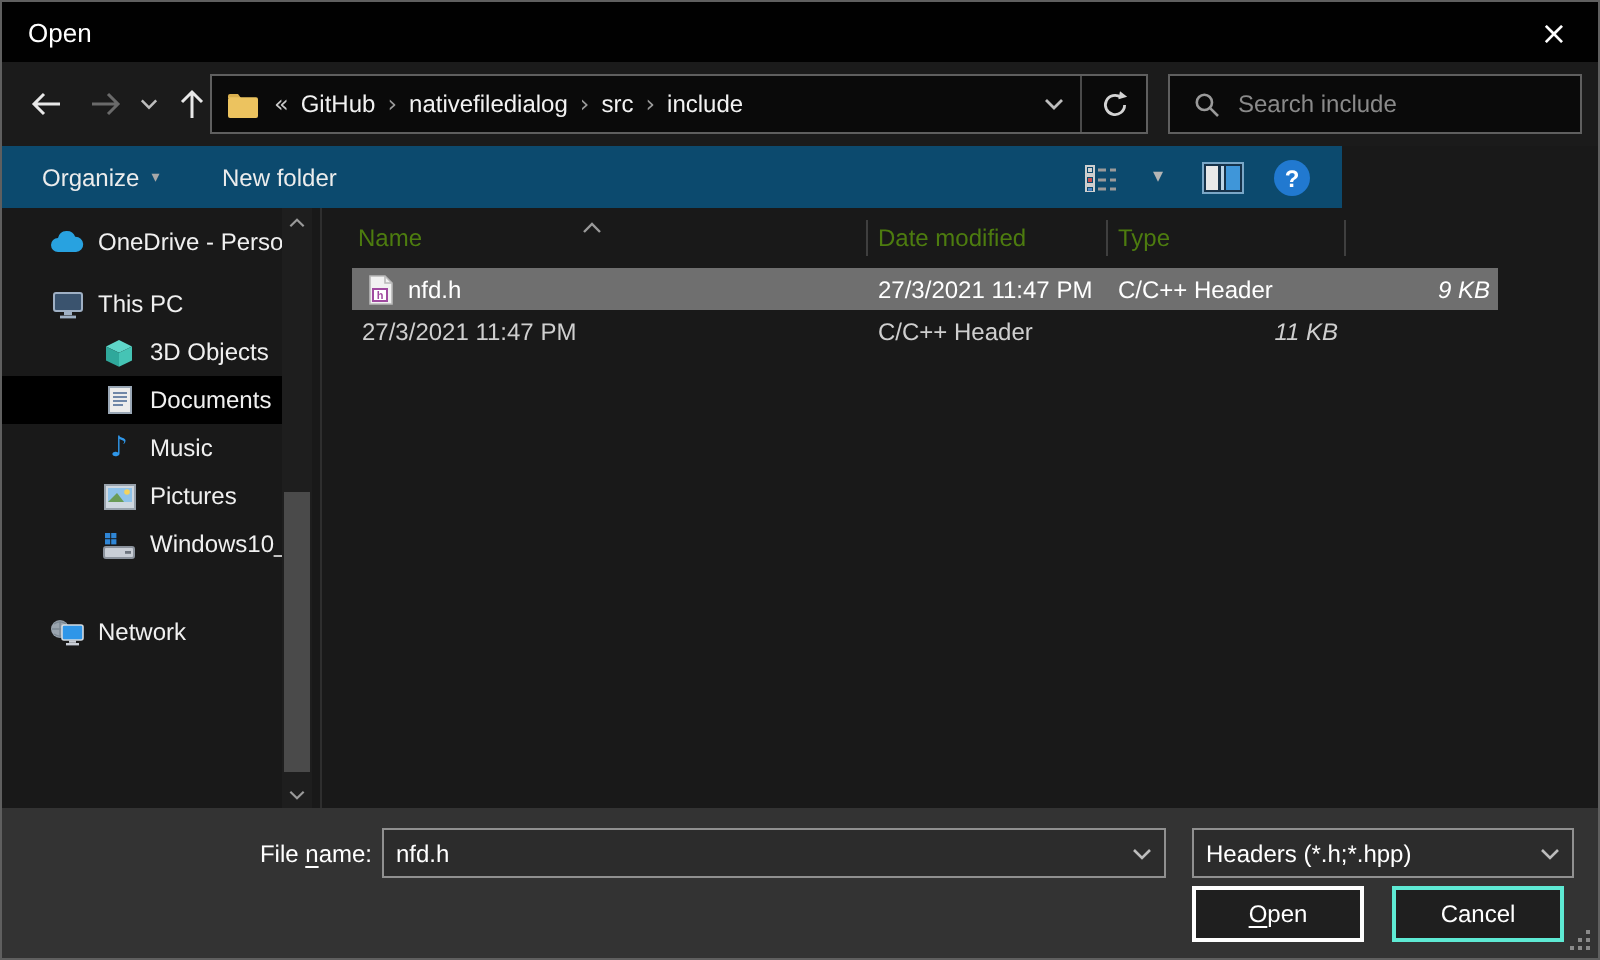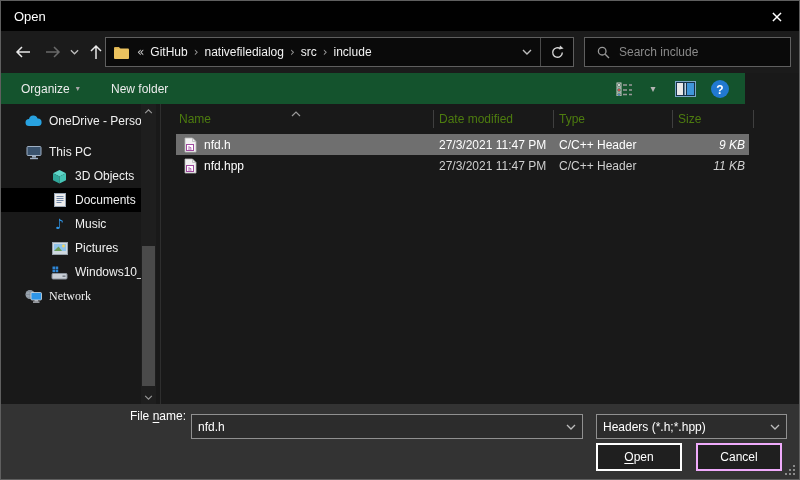--- a/index.html
+++ b/index.html
@@ -27,35 +27,35 @@
   .addr-spacer { flex:1; }
   .addr-drop { width:26px; height:28px; display:flex; align-items:center; justify-content:center; }
   .addr-div { width:1px; height:28px; background:#4a4a4a; }
   .addr-refresh { width:32px; height:28px; display:flex; align-items:center; justify-content:center; }
   .searchbar { position:absolute; left:583px; top:6px; width:207px; height:30px; background:#0a0a0a; border:1px solid #5f5f5f; display:flex; align-items:center; }
   .search-ic { margin:0 9px 0 12px; display:flex; }
   .searchbar input { flex:1; height:26px; background:transparent; border:none; outline:none; color:#e8e8e8; font-family:inherit; font-size:12px; }
   .searchbar input::placeholder { color:#8a8a8a; }
 
   
-  .toolbar { position:absolute; left:0; top:72px; width:744px; height:31px; background:#14532d; }
+  .toolbar { position:absolute; left:0; top:72px; width:670px; height:31px; background:#0c4a6e; }
   .tool-organize { position:absolute; left:20px; top:0; height:31px; display:flex; align-items:center; gap:6px; color:#ececec; }
   .tri { color:#a8a8a8; font-size:8px; font-family:"DejaVu Sans",sans-serif; }
   .tool-newfolder { position:absolute; left:110px; top:0; height:31px; display:flex; align-items:center; color:#ececec; }
   .tool-right { position:absolute; right:10px; top:0; height:31px; display:flex; align-items:center; }
   .tbtn { height:31px; display:flex; align-items:center; justify-content:center; }
 
   
   .main { position:absolute; left:0; top:103px; width:798px; height:300px; background:#191919; }
   .sidebar { position:absolute; left:0; top:0; width:140px; height:300px; padding-top:5px; overflow:hidden; }
   .side-item { height:24px; display:flex; align-items:center; white-space:nowrap; overflow:hidden; }
   .side-item.lvl0 { padding-left:24px; }
   .side-item.lvl1 { padding-left:50px; }
   .side-item.grp { margin-top:7px; }
-  .side-item.grp2 { margin-top:0;font-family:Liberation Serif, serif; }
+  .side-item.grp2 { margin-top:20px; }
   .side-item.selected { background:#000000; }
   .sicon { width:17px; display:flex; justify-content:center; margin-right:7px; flex:0 0 17px; }
   .slabel { color:#f0f0f0; }
   .note { color:#2f96e8; font-size:14px; font-family:"DejaVu Sans",sans-serif; }
   .side-scroll { position:absolute; left:140px; top:0; width:15px; height:300px; background:#1e1e1e; }
   .ss-up, .ss-down { position:absolute; left:0; width:15px; height:14px; display:flex; align-items:center; justify-content:center; }
   .ss-up { top:0; } .ss-down { bottom:0; }
   .ss-thumb { position:absolute; left:1px; top:142px; width:13px; height:140px; background:#4a4a4a; }
   .side-div { position:absolute; left:159px; top:0; width:1px; height:300px; background:#2e2e2e; }
 
@@ -71,31 +71,31 @@
   .cell { overflow:hidden; white-space:nowrap; }
   .cell.namec { display:flex; align-items:center; }
   .cell.namec svg { margin:0 7px 0 8px; flex:0 0 auto; }
   .fname { color:#fff; }
   .sub { color:#cfcfcf; padding-left:5px; }
   .frow.selected .sub { color:#fff; }
   .sizec { text-align:right; padding-right:4px;font-style:italic; }
 
   
   .footer { position:absolute; left:0; top:403px; width:798px; height:75px; background:#333333; }
-  .fn-label { position:absolute; left:0; top:5px; width:185px; text-align:right; color:#fff;padding-left:32px; }
+  .fn-label { position:absolute; left:0; top:16px; width:185px; text-align:right; color:#fff;padding-left:32px; }
   .u { text-decoration:underline; text-underline-offset:2px; }
   .combo { position:absolute; height:25px; background:#2c2c2c; border:1px solid #909090; display:flex; align-items:center; }
   .combo-filename { left:190px; top:10px; width:392px; }
   .combo-filename input { flex:1; height:100%; background:transparent; border:none; outline:none; color:#fff; font-family:inherit; font-size:12px; padding-left:6px; }
   .combo-filetype { left:595px; top:10px; width:191px; color:#fff; }
   .combo-filetype .ftext { flex:1; padding-left:6px; }
   .combo .chev { width:22px; display:flex; justify-content:center; }
   .btn { position:absolute; top:39px; width:86px; height:28px; background:#1f1f1f; color:#fff; display:flex; align-items:center; justify-content:center; }
   .btn-open { left:595px; border:2px solid #ffffff; }
-  .btn-cancel { left:695px; border:2px solid #f0abfc; }
+  .btn-cancel { left:695px; border:2px solid #5eead4; }
   .grip { position:absolute; right:4px; bottom:4px; width:11px; height:11px; }
   .grip i { position:absolute; width:2px; height:2px; background:#8a8a8a; }
   .g1{right:0;bottom:0} .g2{right:4px;bottom:0} .g3{right:8px;bottom:0} .g4{right:0;bottom:4px} .g5{right:4px;bottom:4px} .g6{right:0;bottom:8px}
 </style>
 </head>
 <body>
 
 <div class="window">
 
   <div class="titlebar">
@@ -308,47 +308,37 @@
     <div class="listpane">
       <span class="sortmark">
         <svg width="10" height="6" viewBox="0 0 10 6">
             <path d="M1 5 L5 1 L9 5" fill="none" stroke="#9a9a9a" stroke-width="1.2"></path>
           </svg>
       </span>
       <div class="lheader">
         <span class="hcell first">Name</span>
         <span class="hcell">Date modified</span>
         <span class="hcell">Type</span>
-        <span class="hcell">Size</span>
       </div>
       <div class="frows">
         <div class="frow selected">
           <span class="cell namec">
             <svg width="13" height="16" viewBox="0 0 13 16">
                 <path d="M1 1 h7.5 L12 4.5 V15 H1 Z" fill="#f2f2f2" stroke="#b9b9b9" stroke-width="0.8"></path>
                 <path d="M8.5 1 V4.5 H12" fill="none" stroke="#b9b9b9" stroke-width="0.8"></path>
                 <rect x="2.5" y="7.5" width="7" height="6" fill="#fff" stroke="#a04ba0"></rect>
                 <text x="6" y="12.6" text-anchor="middle" font-size="5.5" font-weight="bold" fill="#a04ba0" font-family="Liberation Sans, sans-serif">h</text>
               </svg>
             <span class="fname">nfd.h</span>
           </span>
           <span class="cell sub">27/3/2021 11:47 PM</span>
           <span class="cell sub">C/C++ Header</span>
           <span class="cell sub sizec">9 KB</span>
         </div>
         <div class="frow">
-          <span class="cell namec">
-            <svg width="13" height="16" viewBox="0 0 13 16">
-                <path d="M1 1 h7.5 L12 4.5 V15 H1 Z" fill="#f2f2f2" stroke="#b9b9b9" stroke-width="0.8"></path>
-                <path d="M8.5 1 V4.5 H12" fill="none" stroke="#b9b9b9" stroke-width="0.8"></path>
-                <rect x="2.5" y="7.5" width="7" height="6" fill="#fff" stroke="#a04ba0"></rect>
-                <text x="6" y="12.6" text-anchor="middle" font-size="5.5" font-weight="bold" fill="#a04ba0" font-family="Liberation Sans, sans-serif">h</text>
-              </svg>
-            <span class="fname">nfd.hpp</span>
-          </span>
           <span class="cell sub">27/3/2021 11:47 PM</span>
           <span class="cell sub">C/C++ Header</span>
           <span class="cell sub sizec">11 KB</span>
         </div>
       </div>
     </div>
   </div>
 
   <div class="footer">
     <span class="fn-label"><span>File </span><span class="u">n</span><span>ame:</span></span>

